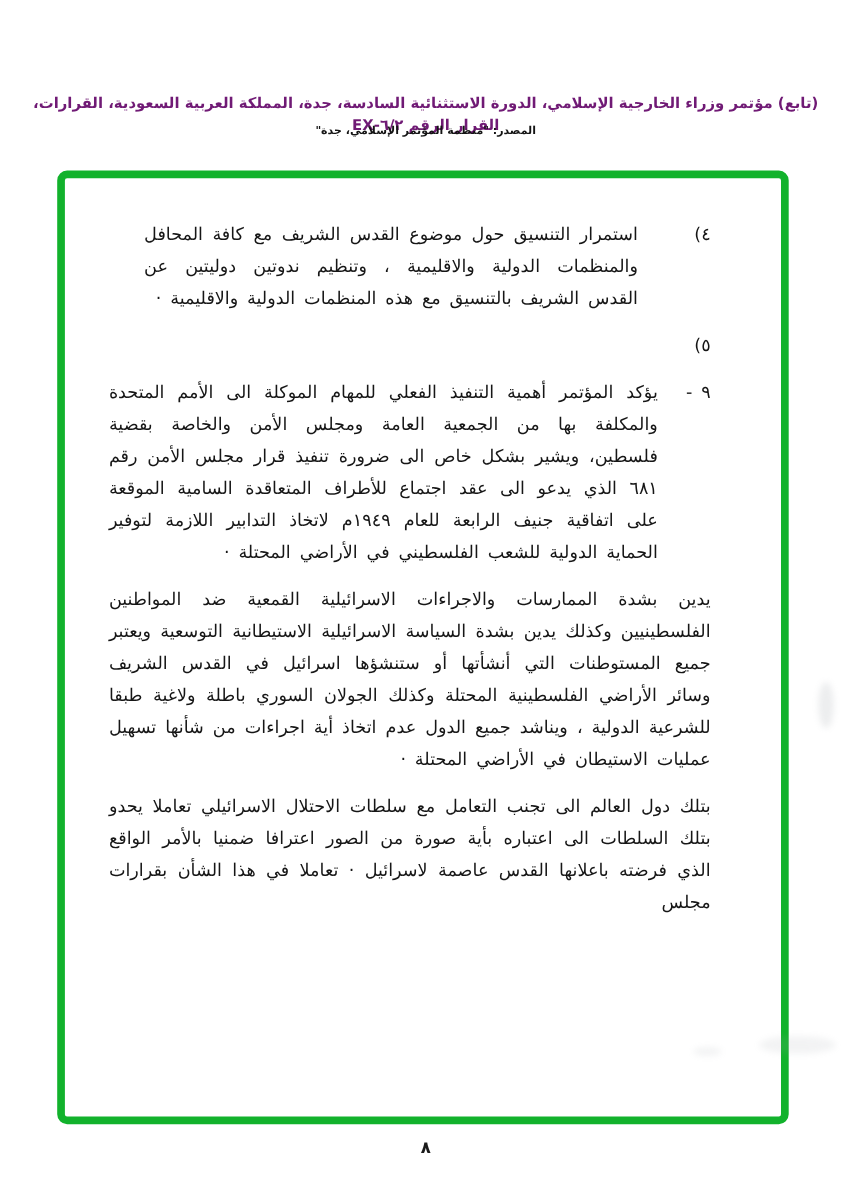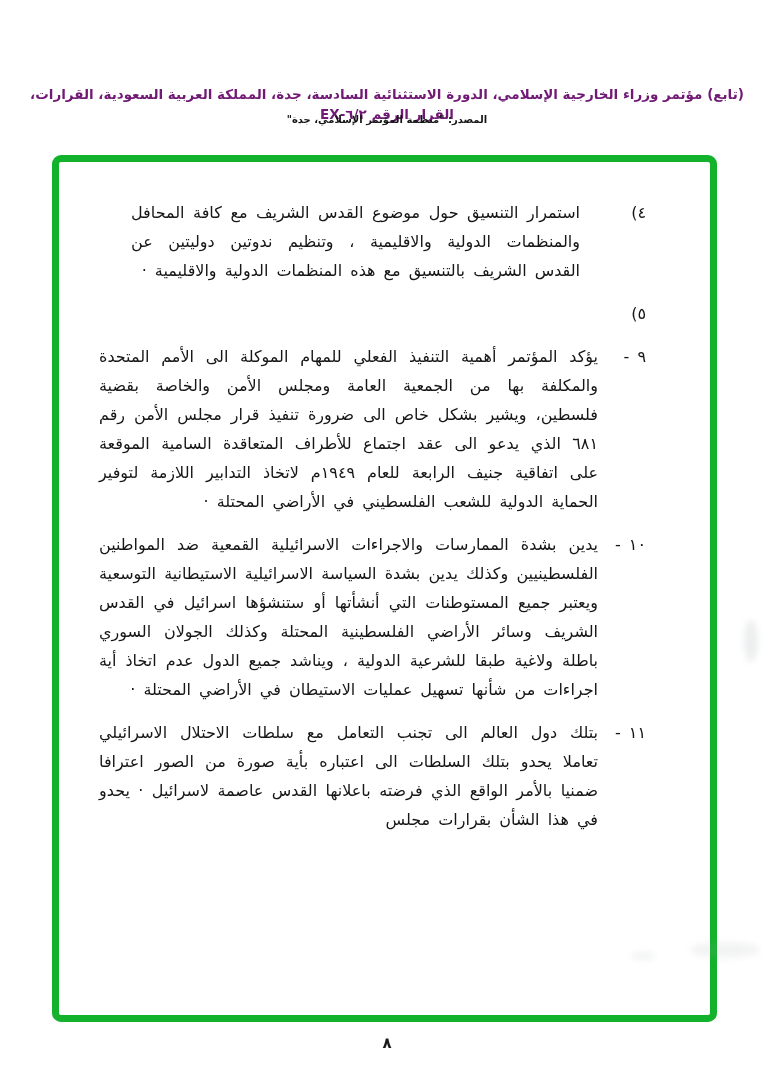--- a/index.html
+++ b/index.html
@@ -64,26 +64,24 @@
           <div class="text"><span class="">استمرار التنسيق حول موضوع القدس الشريف مع كافة المحافل والمنظمات الدولية والاقليمية ، وتنظيم ندوتين دوليتين عن القدس الشريف بالتنسيق مع هذه المنظمات الدولية والاقليمية ·</span></div>
         </div>
         <div class="item sub">
           <span class="marker">٥)</span>
         </div>
         <div class="item main">
           <span class="marker">٩ -</span>
           <div class="text"><span class="u">يؤكد</span><span class=""> المؤتمر أهمية التنفيذ الفعلي للمهام الموكلة الى الأمم المتحدة والمكلفة بها من الجمعية العامة ومجلس الأمن والخاصة بقضية فلسطين، ويشير بشكل خاص الى ضرورة تنفيذ قرار مجلس الأمن رقم ٦٨١ الذي يدعو الى عقد اجتماع للأطراف المتعاقدة السامية الموقعة على اتفاقية جنيف الرابعة للعام ١٩٤٩م لاتخاذ التدابير اللازمة لتوفير الحماية الدولية للشعب الفلسطيني في الأراضي المحتلة ·</span></div>
         </div>
         <div class="item main">
-          <span class="marker">١٠ -</span>
           <div class="text"><span class="u">يدين</span><span class=""> بشدة الممارسات والاجراءات الاسرائيلية القمعية ضد المواطنين الفلسطينيين وكذلك </span><span class="u">يدين</span><span class=""> بشدة السياسة الاسرائيلية الاستيطانية التوسعية ويعتبر جميع المستوطنات التي أنشأتها أو ستنشؤها اسرائيل في القدس الشريف وسائر الأراضي الفلسطينية المحتلة وكذلك الجولان السوري باطلة ولاغية طبقا للشرعية الدولية ، ويناشد جميع الدول عدم اتخاذ أية اجراءات من شأنها تسهيل عمليات الاستيطان في الأراضي المحتلة ·</span></div>
         </div>
         <div class="item main">
-          <span class="marker">١١ -</span>
-          <div class="text"><span class="u">بتلك</span><span class=""> دول العالم الى تجنب التعامل مع سلطات الاحتلال الاسرائيلي تعاملا يحدو بتلك السلطات الى اعتباره بأية صورة من الصور اعترافا ضمنيا بالأمر الواقع الذي فرضته باعلانها القدس عاصمة لاسرائيل · </span><span class="u">يحدو</span><span class=""> في هذا الشأن بقرارات مجلس</span></div>
+          <div class="text"><span class="u">بتلك</span><span class=""> دول العالم الى تجنب التعامل مع سلطات الاحتلال الاسرائيلي تعاملا يحدو بتلك السلطات الى اعتباره بأية صورة من الصور اعترافا ضمنيا بالأمر الواقع الذي فرضته باعلانها القدس عاصمة لاسرائيل · </span><span class="u">تعاملا</span><span class=""> في هذا الشأن بقرارات مجلس</span></div>
         </div>
       </div>
   </div>
 
   <div class="page-number">٨</div>
 
   <div class="smudge smudge-a"></div>
   <div class="smudge smudge-b"></div>
   <div class="smudge smudge-c"></div>
 

